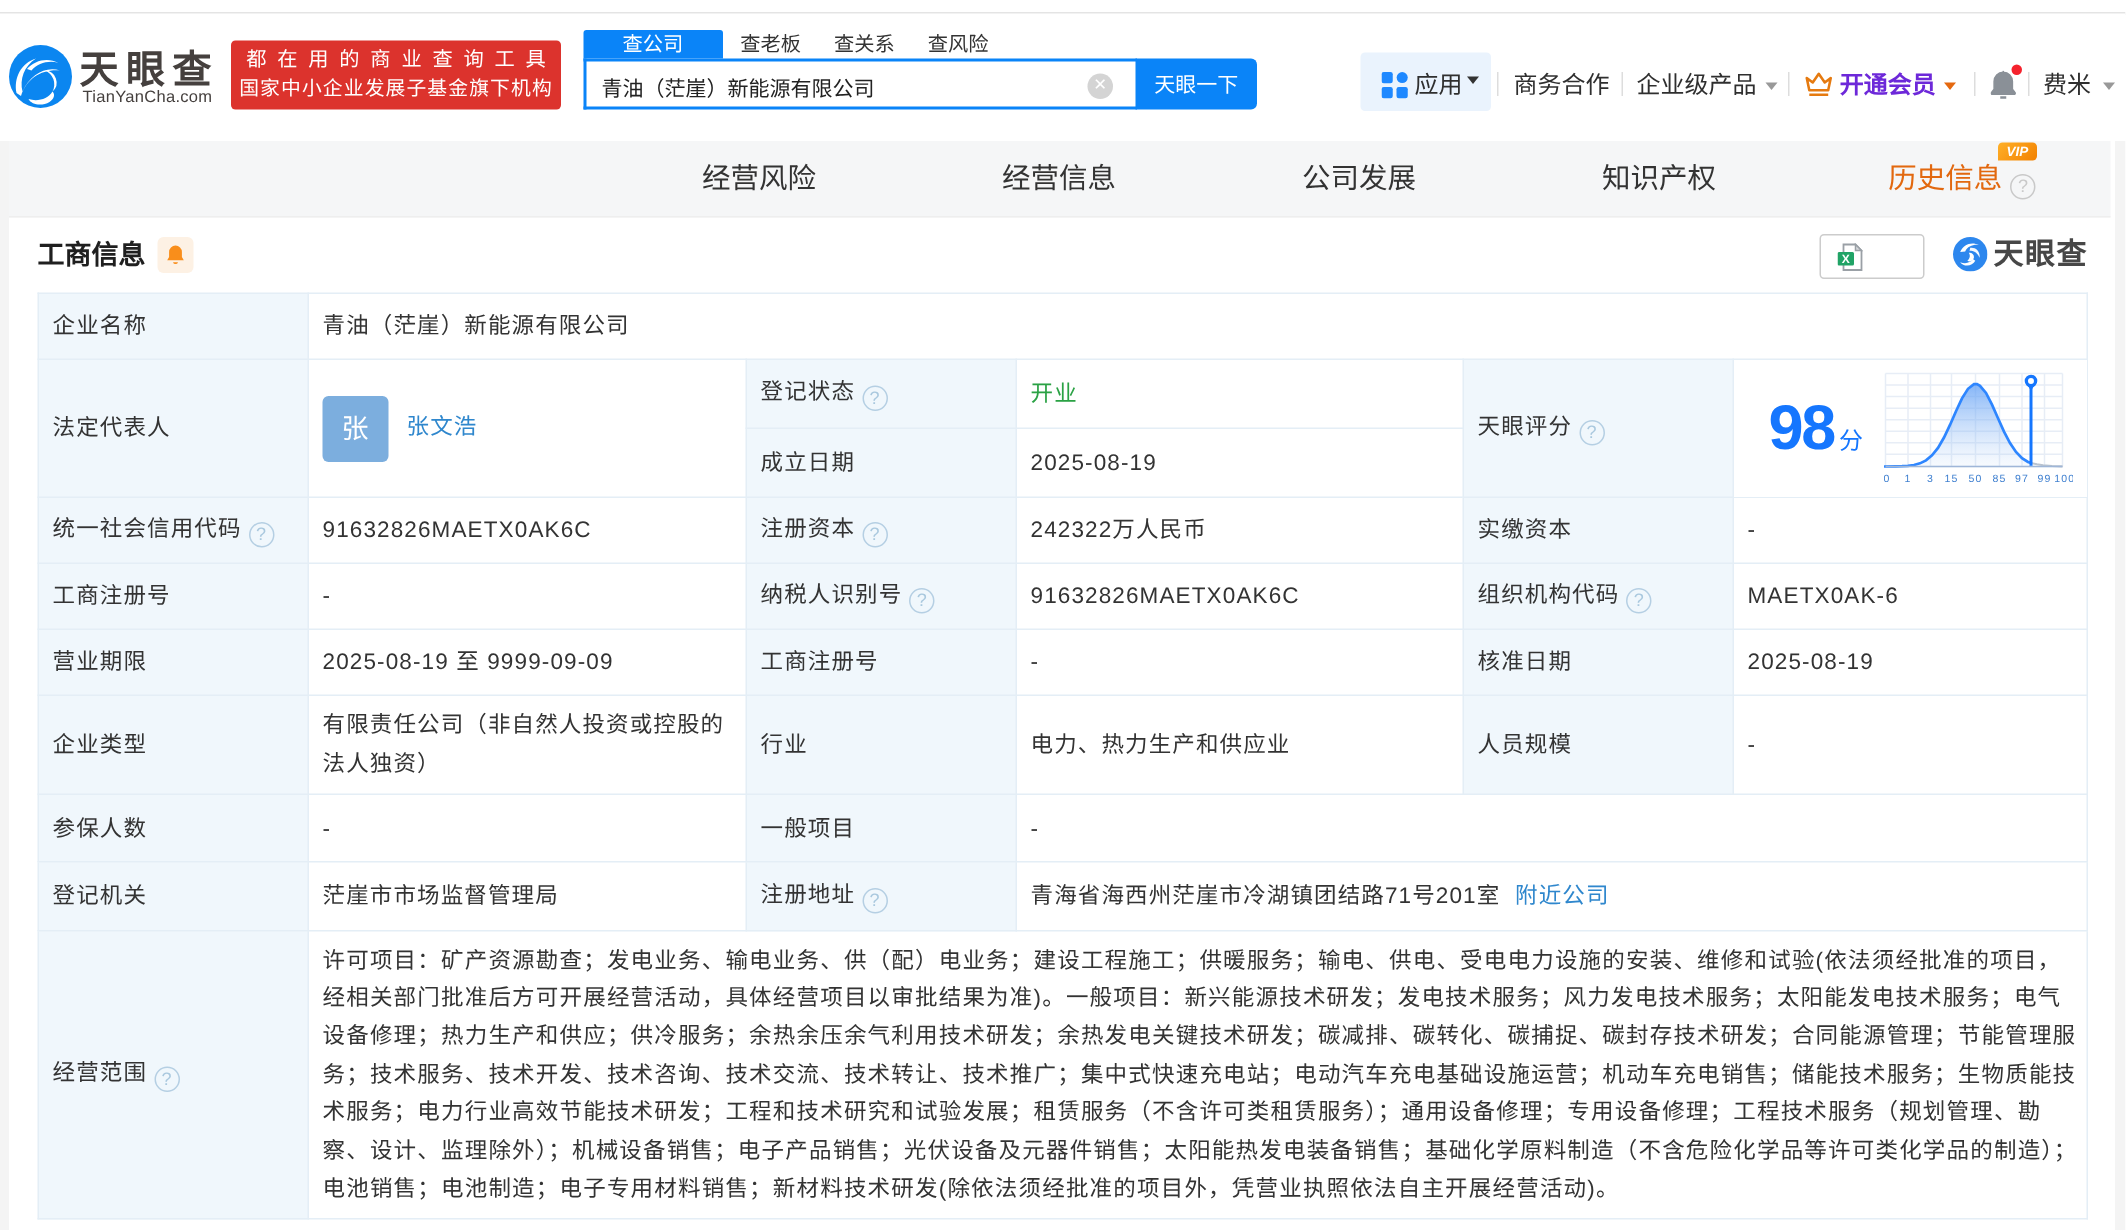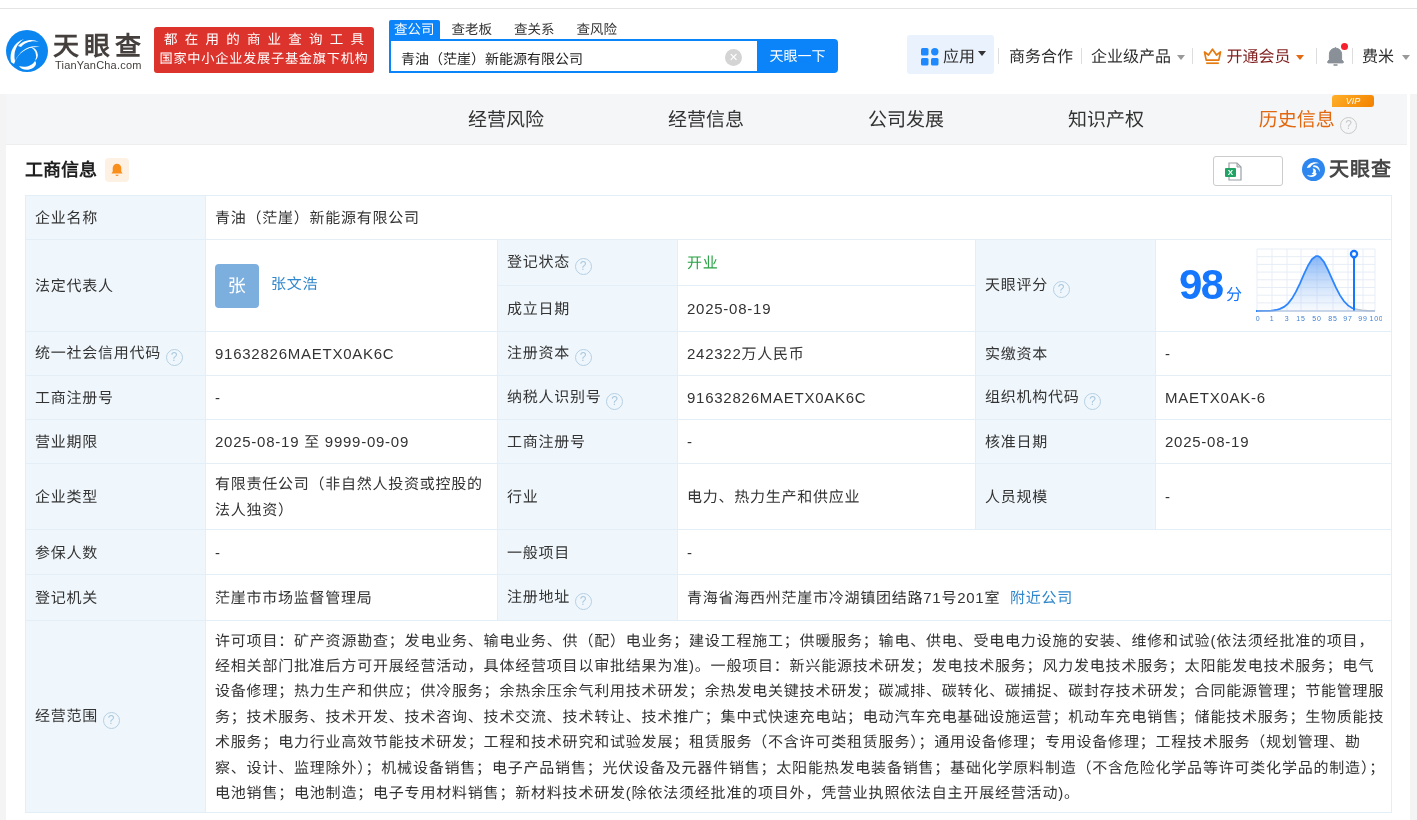--- a/index.html
+++ b/index.html
@@ -13,51 +13,51 @@
 #header{position:absolute;left:0;top:9px;width:1417px;height:85px;background:#fff;}
 #logo-cir{position:absolute;left:6px;top:21px;}
 #logo-txt{position:absolute;left:53px;top:16px;font-size:26px;font-weight:700;color:#45403e;letter-spacing:5px;}
 #logo-sub{position:absolute;left:55px;top:50px;font-size:11px;font-weight:400;color:#45403e;letter-spacing:0.2px;}
 #redbox{position:absolute;left:154px;top:18px;width:220px;height:46px;background:#dc332d;border-radius:3px;color:#fff;text-align:center;}
 #redbox .l1{margin-top:4px;font-size:13.5px;letter-spacing:7.2px;text-indent:7.2px;line-height:18.5px;white-space:nowrap;}
 #redbox .l2{font-size:13.2px;letter-spacing:0.75px;line-height:18.5px;white-space:nowrap;}
 
 #stabs{position:absolute;left:389px;top:11px;height:20px;}
 .stab{display:inline-block;height:20px;line-height:20px;font-size:13.5px;color:#333;vertical-align:top;margin-left:22px;}
-.stab.on{background:#0a84f8;color:#fff;border-radius:2px 2px 0 0;padding:0 5px;margin-left:0;}
+.stab.on{background:#0a84f8;color:#fff;border-radius:2px 2px 0 0;padding:0 26px;margin-left:0;}
 .stab.on+.stab{margin-left:12px;}
 #sbox{position:absolute;left:389px;top:30px;width:369px;height:34px;background:#fff;border:2px solid #0a84f8;border-right:none;}
 #sbox .q{position:absolute;left:10px;top:7px;font-size:14px;color:#222;}
 #sclear{position:absolute;left:725px;top:40px;width:17px;height:17px;border-radius:50%;background:#d4d4d4;color:#fff;font-size:11px;line-height:17px;text-align:center;}
 #sbtn{position:absolute;left:757px;top:30px;width:81px;height:34px;background:#0a84f8;color:#fff;font-size:14px;text-align:center;line-height:34px;border-radius:0 4px 4px 0;}
 
 #rmenu{position:absolute;left:900px;top:17px;width:517px;height:48px;font-size:16px;color:#2f2f2f;}
 #appbtn{position:absolute;left:7px;top:9px;width:87px;height:39px;background:#eaf3fd;border-radius:3px;}
 #appbtn svg{position:absolute;left:14px;top:13px;}
 #appbtn .t{position:absolute;left:36px;top:8px;font-size:16px;color:#2f2f2f;}
 .caret{display:inline-block;width:0;height:0;border-left:4.5px solid transparent;border-right:4.5px solid transparent;border-top:5.5px solid #333;vertical-align:middle;}
 #appbtn .caret{position:absolute;left:71px;top:16px;}
 .mdiv{position:absolute;top:22px;width:1px;height:16px;background:#ddd;}
 .mitem{position:absolute;top:3px;white-space:nowrap;}
 .gcaret{display:inline-block;width:0;height:0;border-left:4.5px solid transparent;border-right:4.5px solid transparent;border-top:5.5px solid #999;margin-left:6px;vertical-align:2px;}
-#vipitem{color:#7f1d1d;font-weight:400;}
+#vipitem{color:#6d28d9;font-weight:700;}
 #vipitem .gcaret{border-top-color:#e56910;}
 
 #hbell{position:absolute;width:17px;height:19px;}
 #hbell .dot{position:absolute;right:-4px;top:-4px;width:7px;height:7px;border-radius:50%;background:#f5222d;}
 
 #shell{position:absolute;left:0;top:94px;width:1417px;height:726px;background:#f4f4f4;}
 #panel{position:absolute;left:6px;top:0;width:1404px;height:726px;background:#fff;}
 
 #tabbar{position:absolute;left:0;top:0;width:1401px;height:51px;background:#f5f6f7;border-bottom:1px solid #eee;}
 .tab{position:absolute;top:0;height:51px;line-height:51px;text-align:center;font-size:19px;color:#333;width:200px;}
 #tab0{left:2px;background:#fff;color:#0084ff;font-weight:700;}
 #tab0 .cnt{font-size:14px;font-weight:400;margin-left:4px;}
 #tab6{color:#e2680f;}
-.vipbadge{position:absolute;left:124px;top:1px;width:42px;height:12px;background:linear-gradient(135deg,#ffb029,#f28100);border-radius:3px 3px 3px 0;color:#fff;font-size:9px;font-weight:400;font-style:italic;line-height:12px;text-align:center;}
+.vipbadge{position:absolute;left:124px;top:1px;width:26px;height:12px;background:linear-gradient(135deg,#ffb029,#f28100);border-radius:3px 3px 3px 0;color:#fff;font-size:9px;font-weight:700;font-style:italic;line-height:12px;text-align:center;}
 .qmark{display:inline-block;width:17px;height:17px;border:1px solid #b5cfe3;border-radius:50%;color:#a9c8de;font-size:12px;line-height:15px;text-align:center;vertical-align:-3px;font-weight:400;}
 .qmark.gray{border-color:#c9c9c9;color:#c9c9c9;}
 
 #secttl{position:absolute;left:19px;top:61px;font-size:18px;font-weight:700;color:#1f1f1f;}
 #bellbox{position:absolute;left:99px;top:64px;width:24px;height:24px;background:#fdf1e4;border-radius:4px;}
 #exportbtn{position:absolute;left:1207px;top:62px;width:70px;height:30px;border:1px solid #ccc;border-radius:3px;background:#fff;}
 #exportbtn .t{position:absolute;left:36px;top:5px;font-size:14px;color:#333;margin-top:40px;}
 #brand{position:absolute;left:1290px;top:62px;width:110px;height:26px;}
 #brand .t{position:absolute;left:33px;top:-3px;font-size:20px;font-weight:700;color:#474747;letter-spacing:1px;}
 

